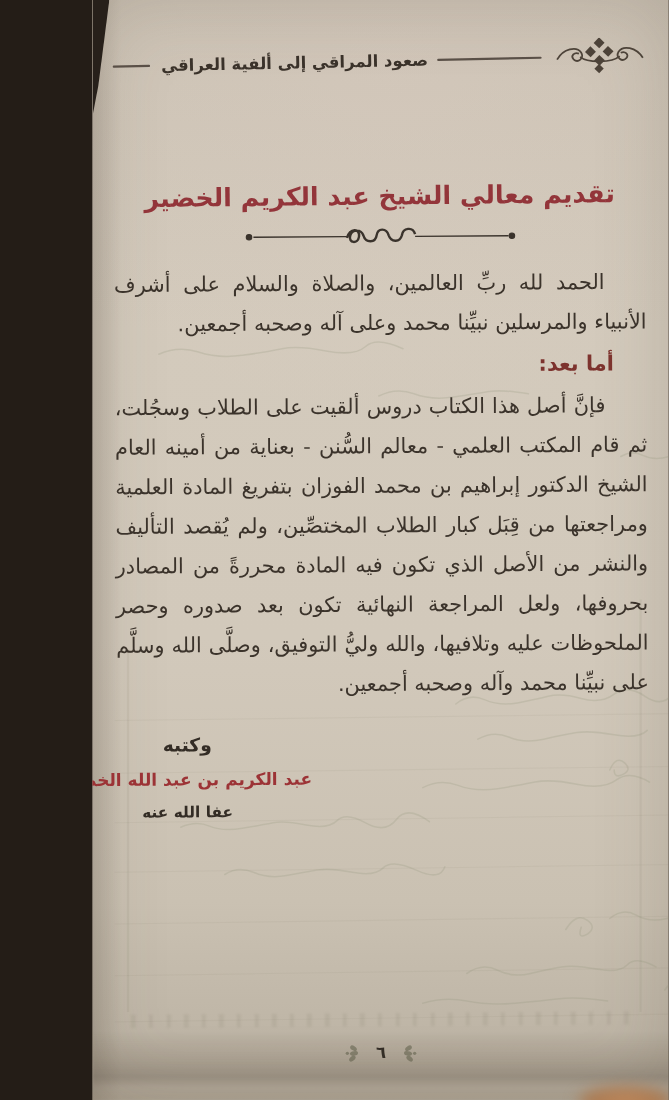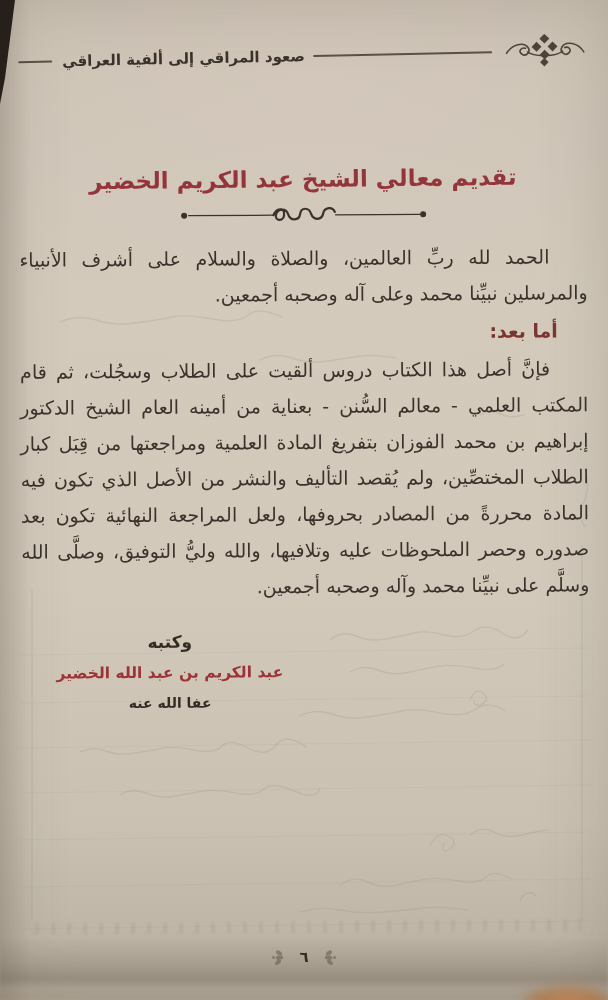--- a/index.html
+++ b/index.html
@@ -2,21 +2,21 @@
 <html dir="rtl" lang="ar"><head>
 <meta charset="utf-8">
 <style>
   html,body{margin:0;padding:0;}
   body{
     width:608px;height:1000px;overflow:hidden;
     background:#241d17;
     font-family:"DejaVu Sans",sans-serif;
   }
   .page{
-    position:relative;width:608px;height:1000px;overflow:hidden;
+    position:relative;width:524px;height:1000px;overflow:hidden;
     background:
       radial-gradient(120% 55% at 52% 6%, rgba(226,207,198,.22), rgba(226,207,198,0) 60%),
       linear-gradient(90deg, rgba(74,62,50,.16), rgba(74,62,50,0) 5%),
       linear-gradient(180deg,#cbc2b4 0%,#d3cabc 30%,#d2c9bb 58%,#cac1b2 82%,#bfb6a7 93%,#b7ae9f 100%);
     box-shadow: inset 0 0 70px rgba(82,68,53,.20);
   }
   .dark-corner{
     position:absolute;top:0;left:0;width:22px;height:120px;z-index:2;
     background:#27201a;
     clip-path:polygon(0 0,15px 0,5px 78px,0 104px);

